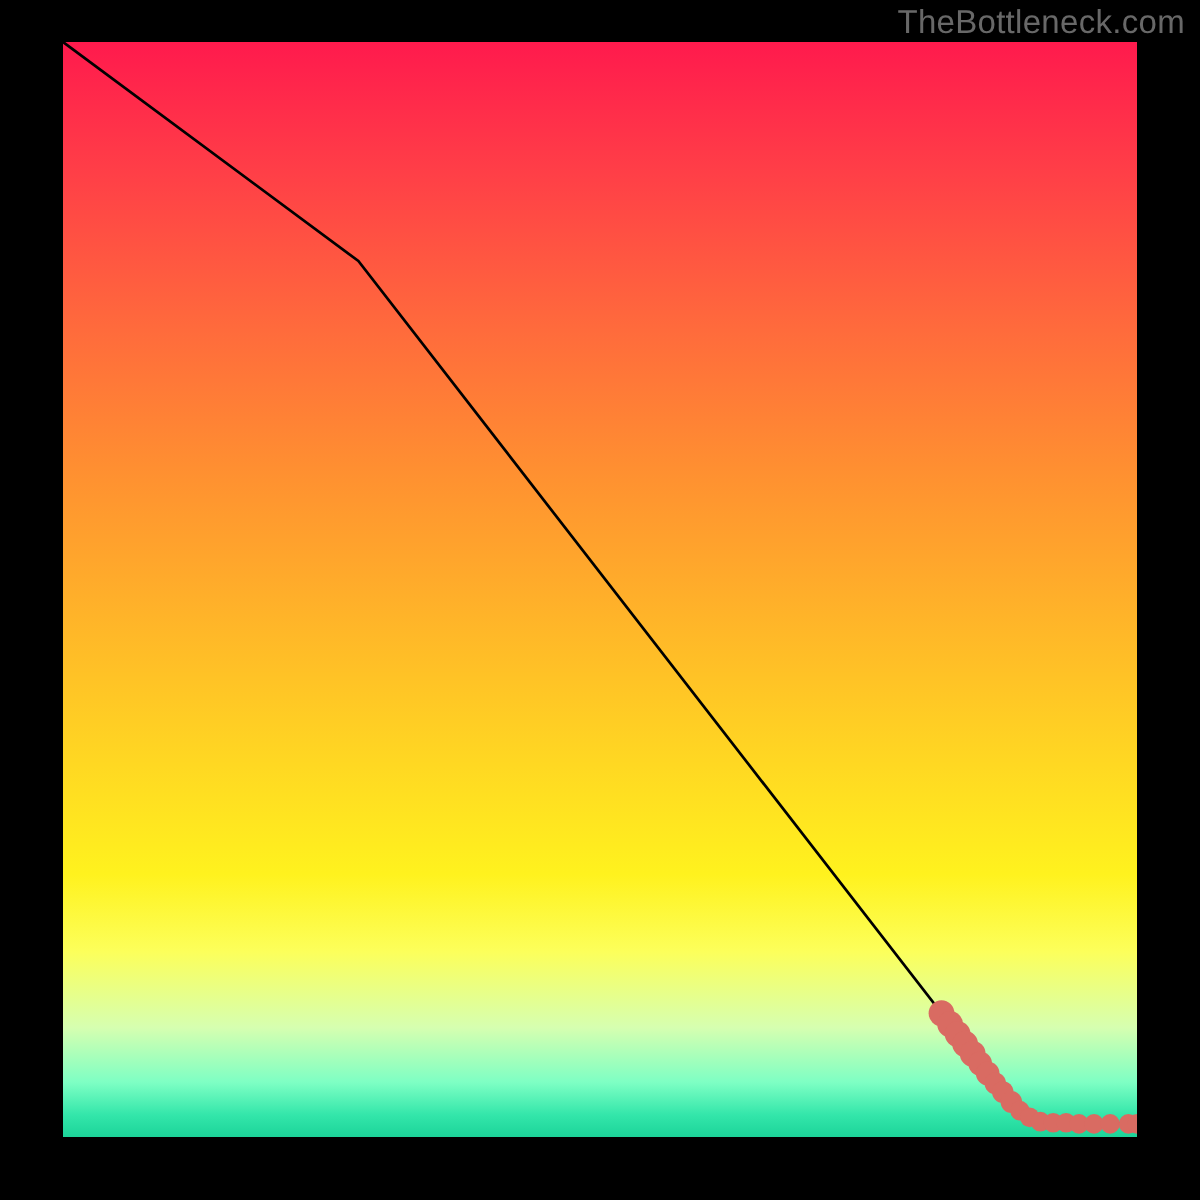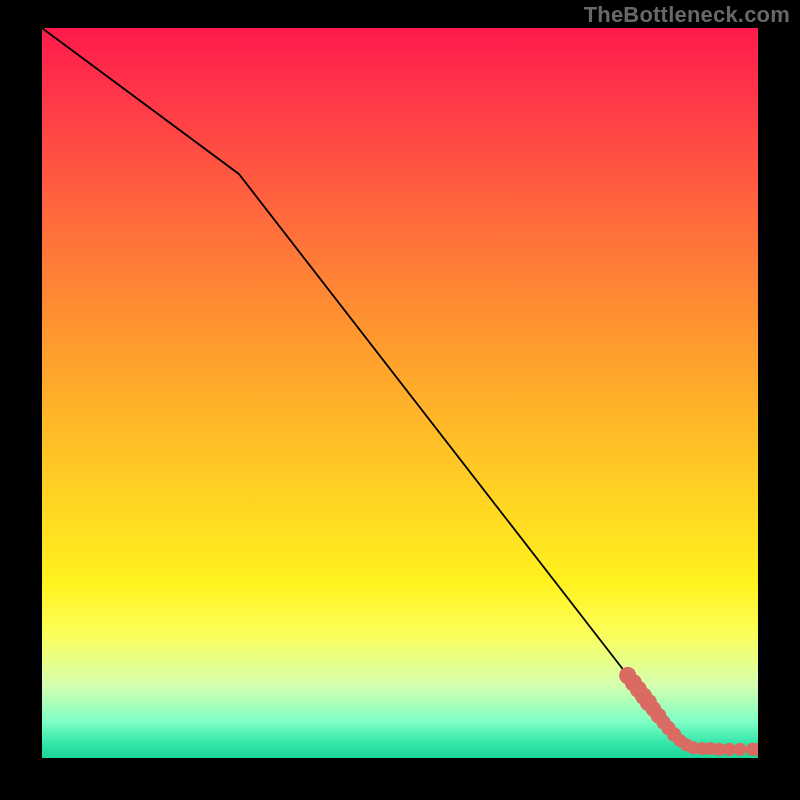--- a/index.html
+++ b/index.html
@@ -16,21 +16,21 @@
     width: 800px;
     height: 800px;
     background: #000;
   }
   .watermark {
     position: absolute;
     top: 2px;
     right: 10px;
     color: #686868;
     font-size: 22px;
-    font-weight: 700;
+    font-weight: 400;
     letter-spacing: 0.2px;
     z-index: 20;
     user-select: none;
   }
   .plot {
     position: absolute;
     left: 42px;
     top: 28px;
     width: 716px;
     height: 730px;

